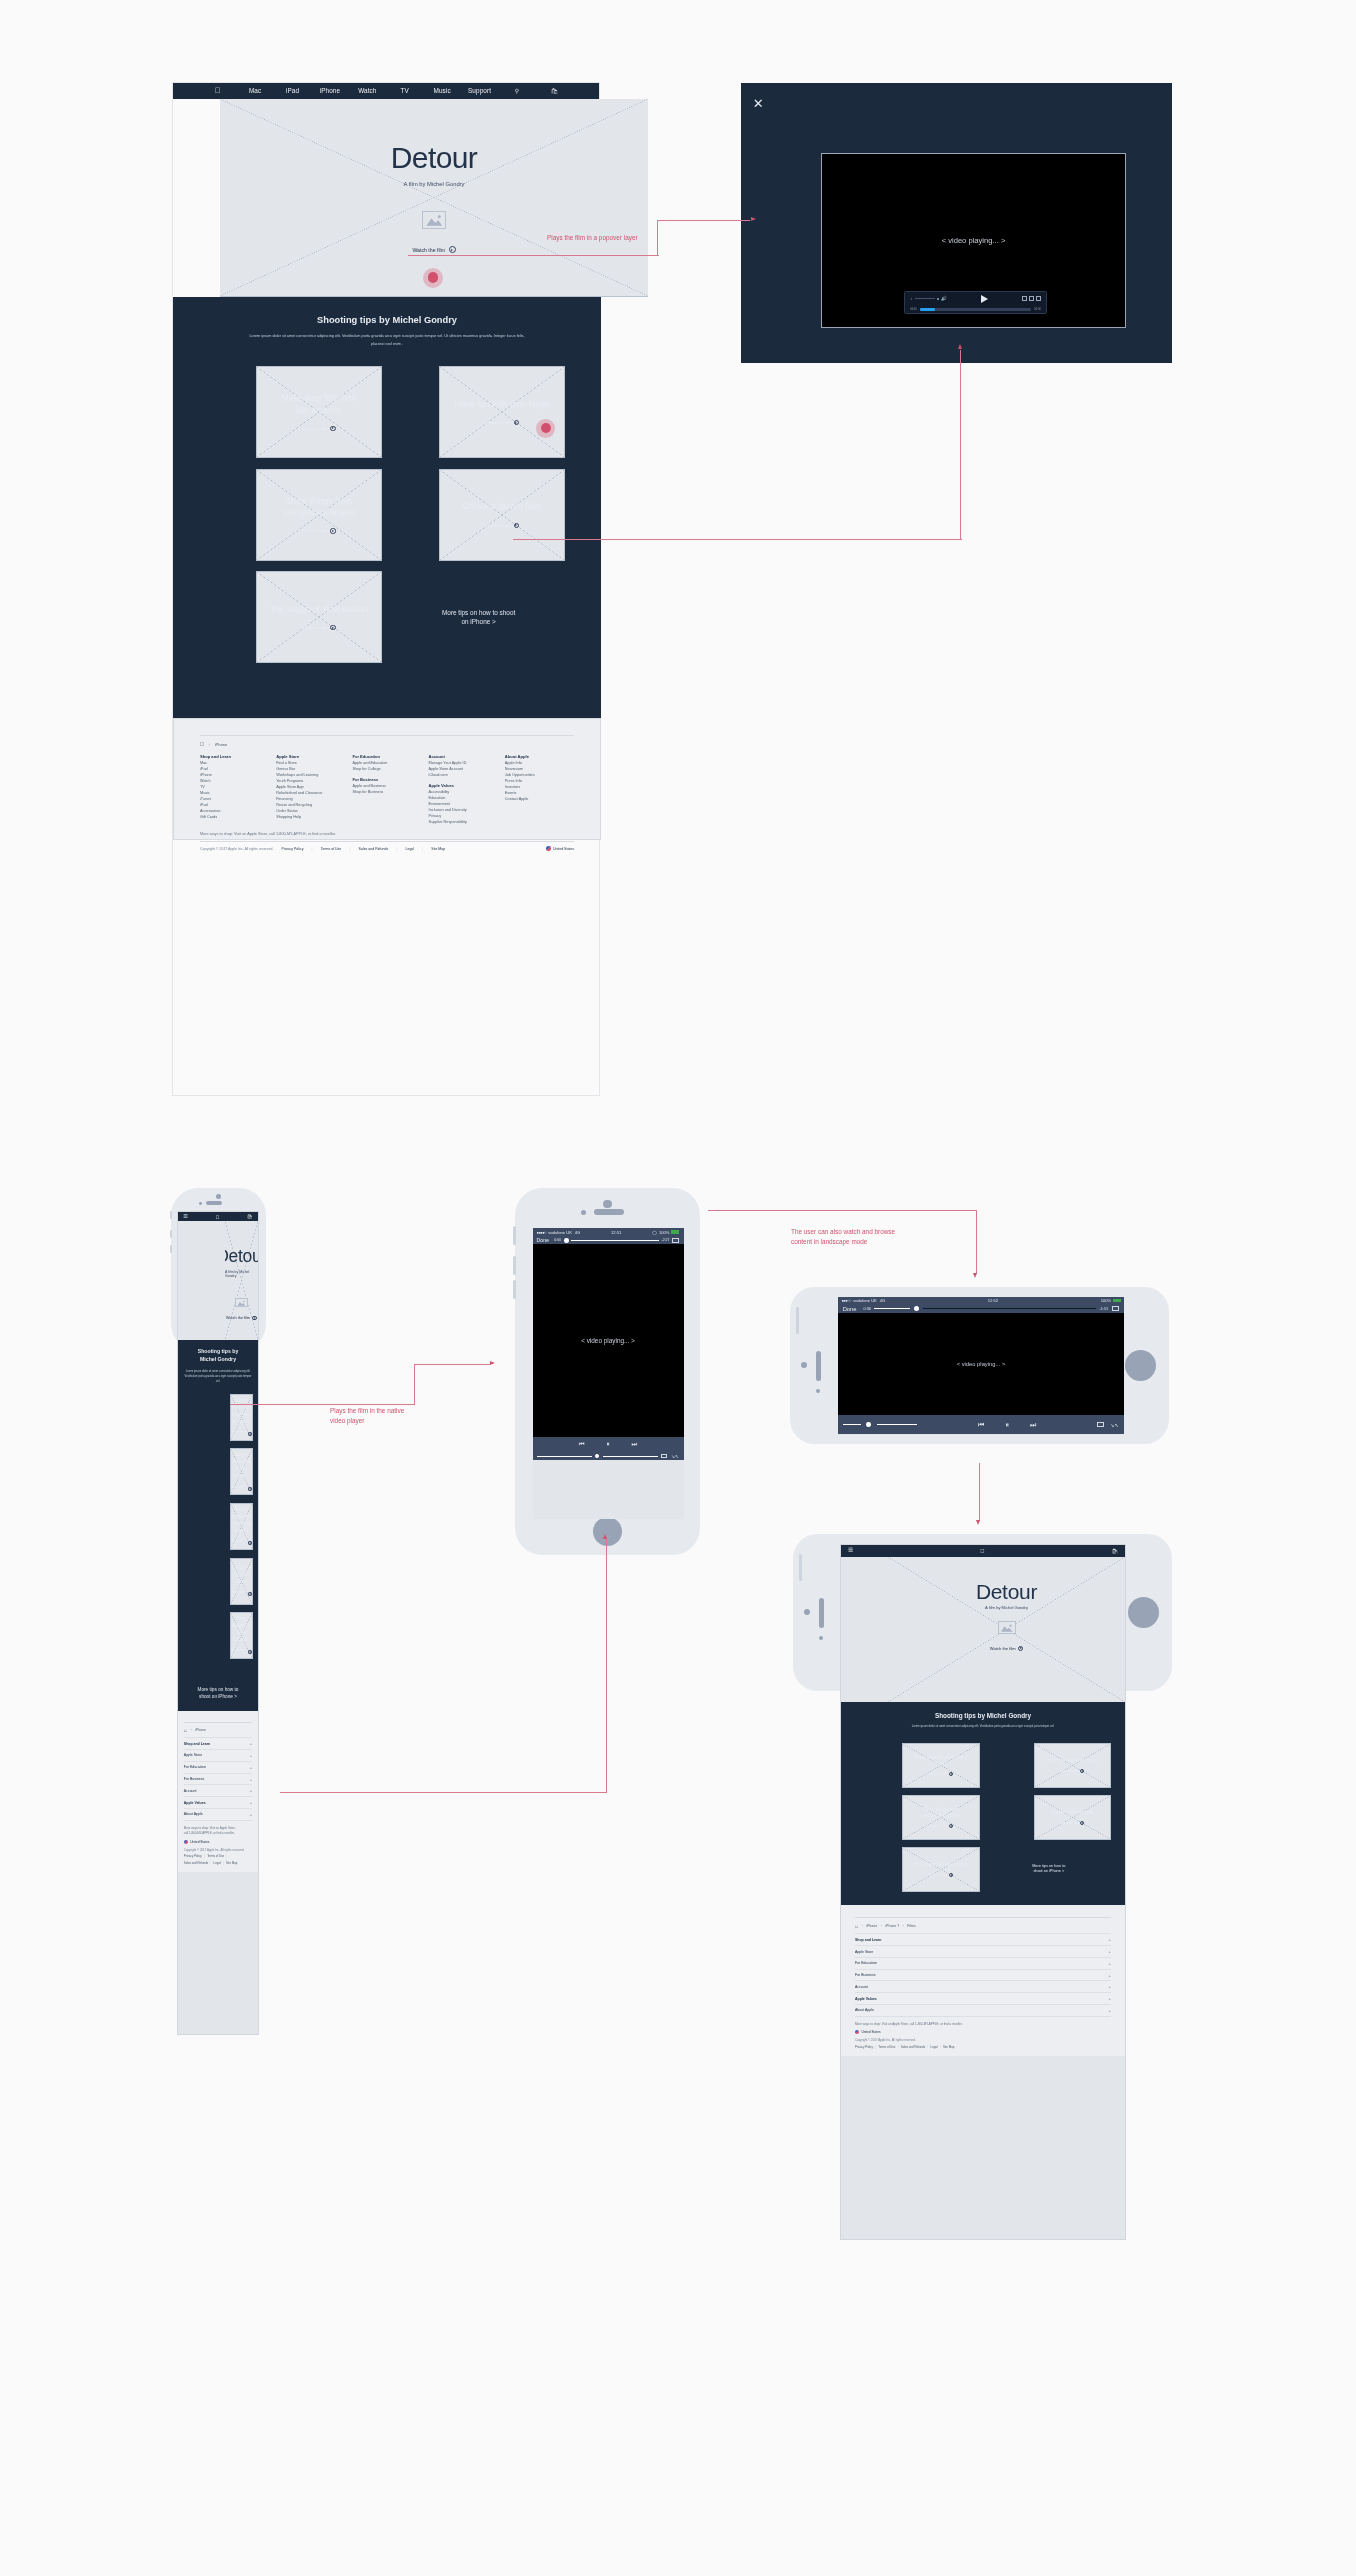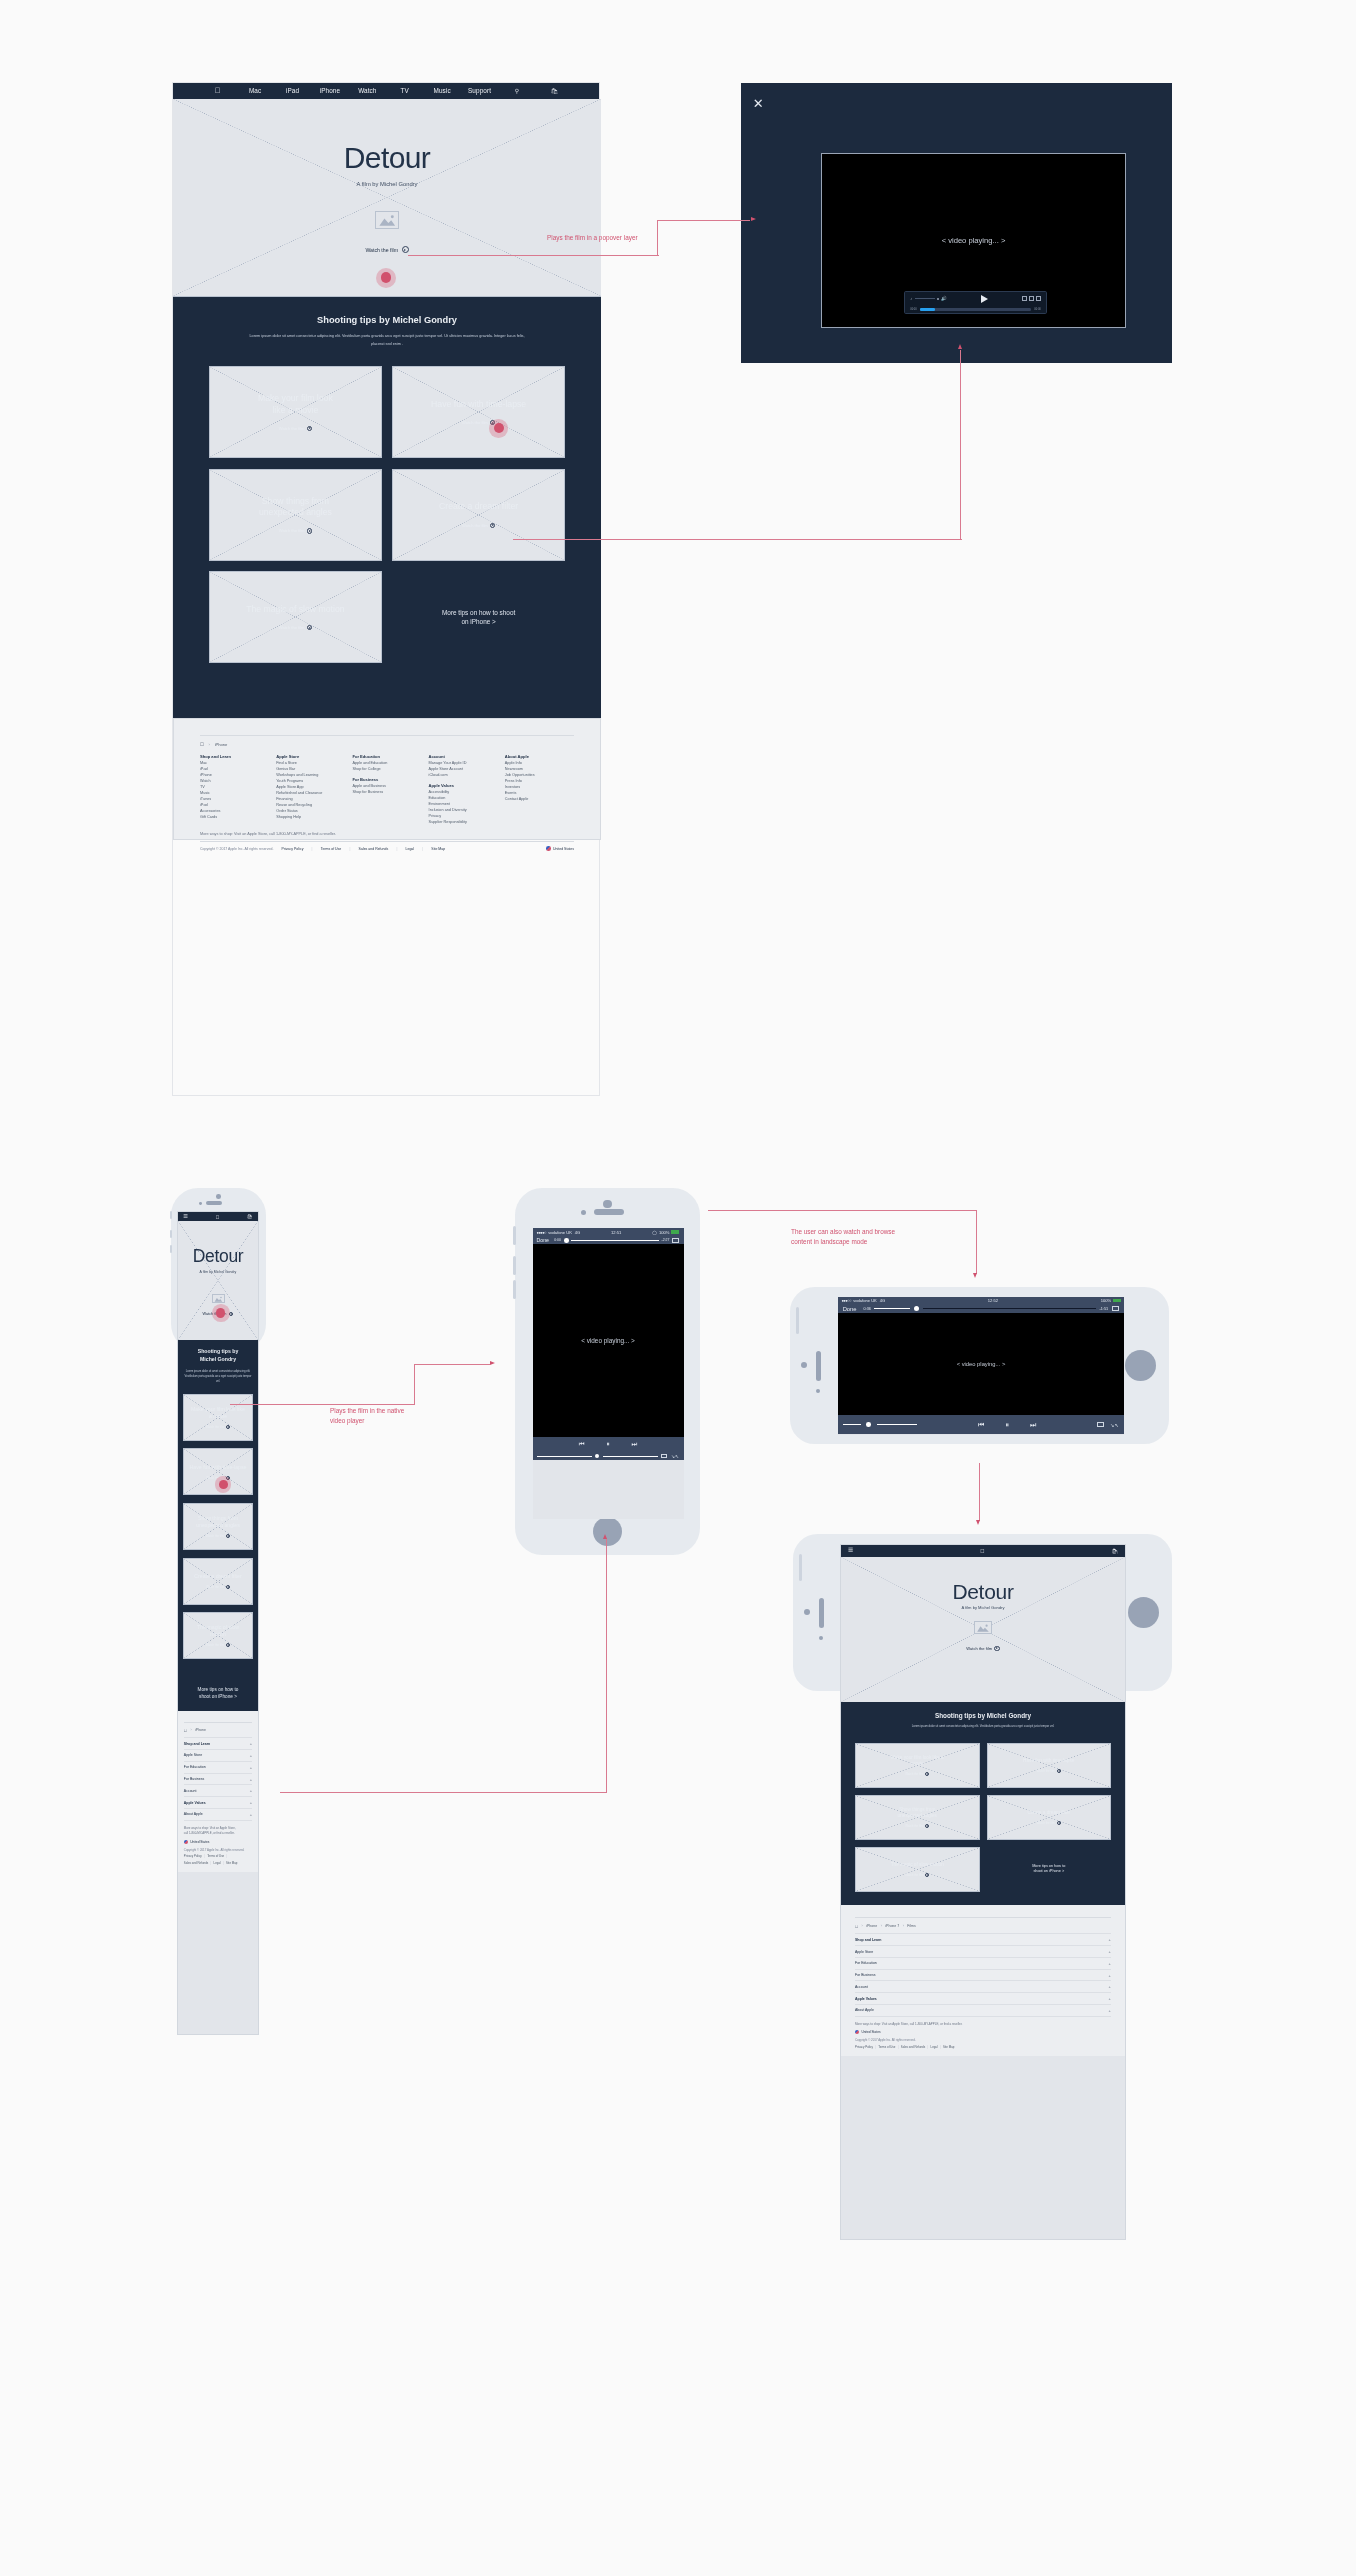--- a/index.html
+++ b/index.html
@@ -5,21 +5,21 @@
   * { box-sizing: border-box; margin:0; padding:0; }
   html,body { background:#fafafa; }
   body {
     width:1357px; height:2576px; position:relative;
     font-family:"Liberation Sans", sans-serif;
     color:#1e2d43; overflow:hidden;
   }
   .abs { position:absolute; }
 
   
-  .ph-box{ background:#e2e5ea; border:0.6px solid #b9c2cf; position:relative; overflow:hidden; }
+  .ph-box{ background:#e2e5ea; border:0.6px solid #b9c2cf; position:relative; overflow:hidden;margin-left:47px; }
   .ph-box::before,.ph-box::after{
     content:""; position:absolute; left:0; top:0; width:100%; height:100%;
     background:linear-gradient(to bottom right, transparent calc(50% - 0.3px), #aab4c4 50%, transparent calc(50% + 0.3px));
   }
   .ph-box::after{ background:linear-gradient(to bottom left, transparent calc(50% - 0.3px), #aab4c4 50%, transparent calc(50% + 0.3px)); }
   .ph-inner{ position:relative; z-index:2; width:100%; height:100%; display:flex; flex-direction:column; align-items:center; justify-content:center; }
 
   .navbar{ background:#1c2a3e; display:flex; align-items:center; }
   .navbar .nv{ color:#eef1f5; font-size:6.4px; flex:1; text-align:center; letter-spacing:0.1px; }
 

